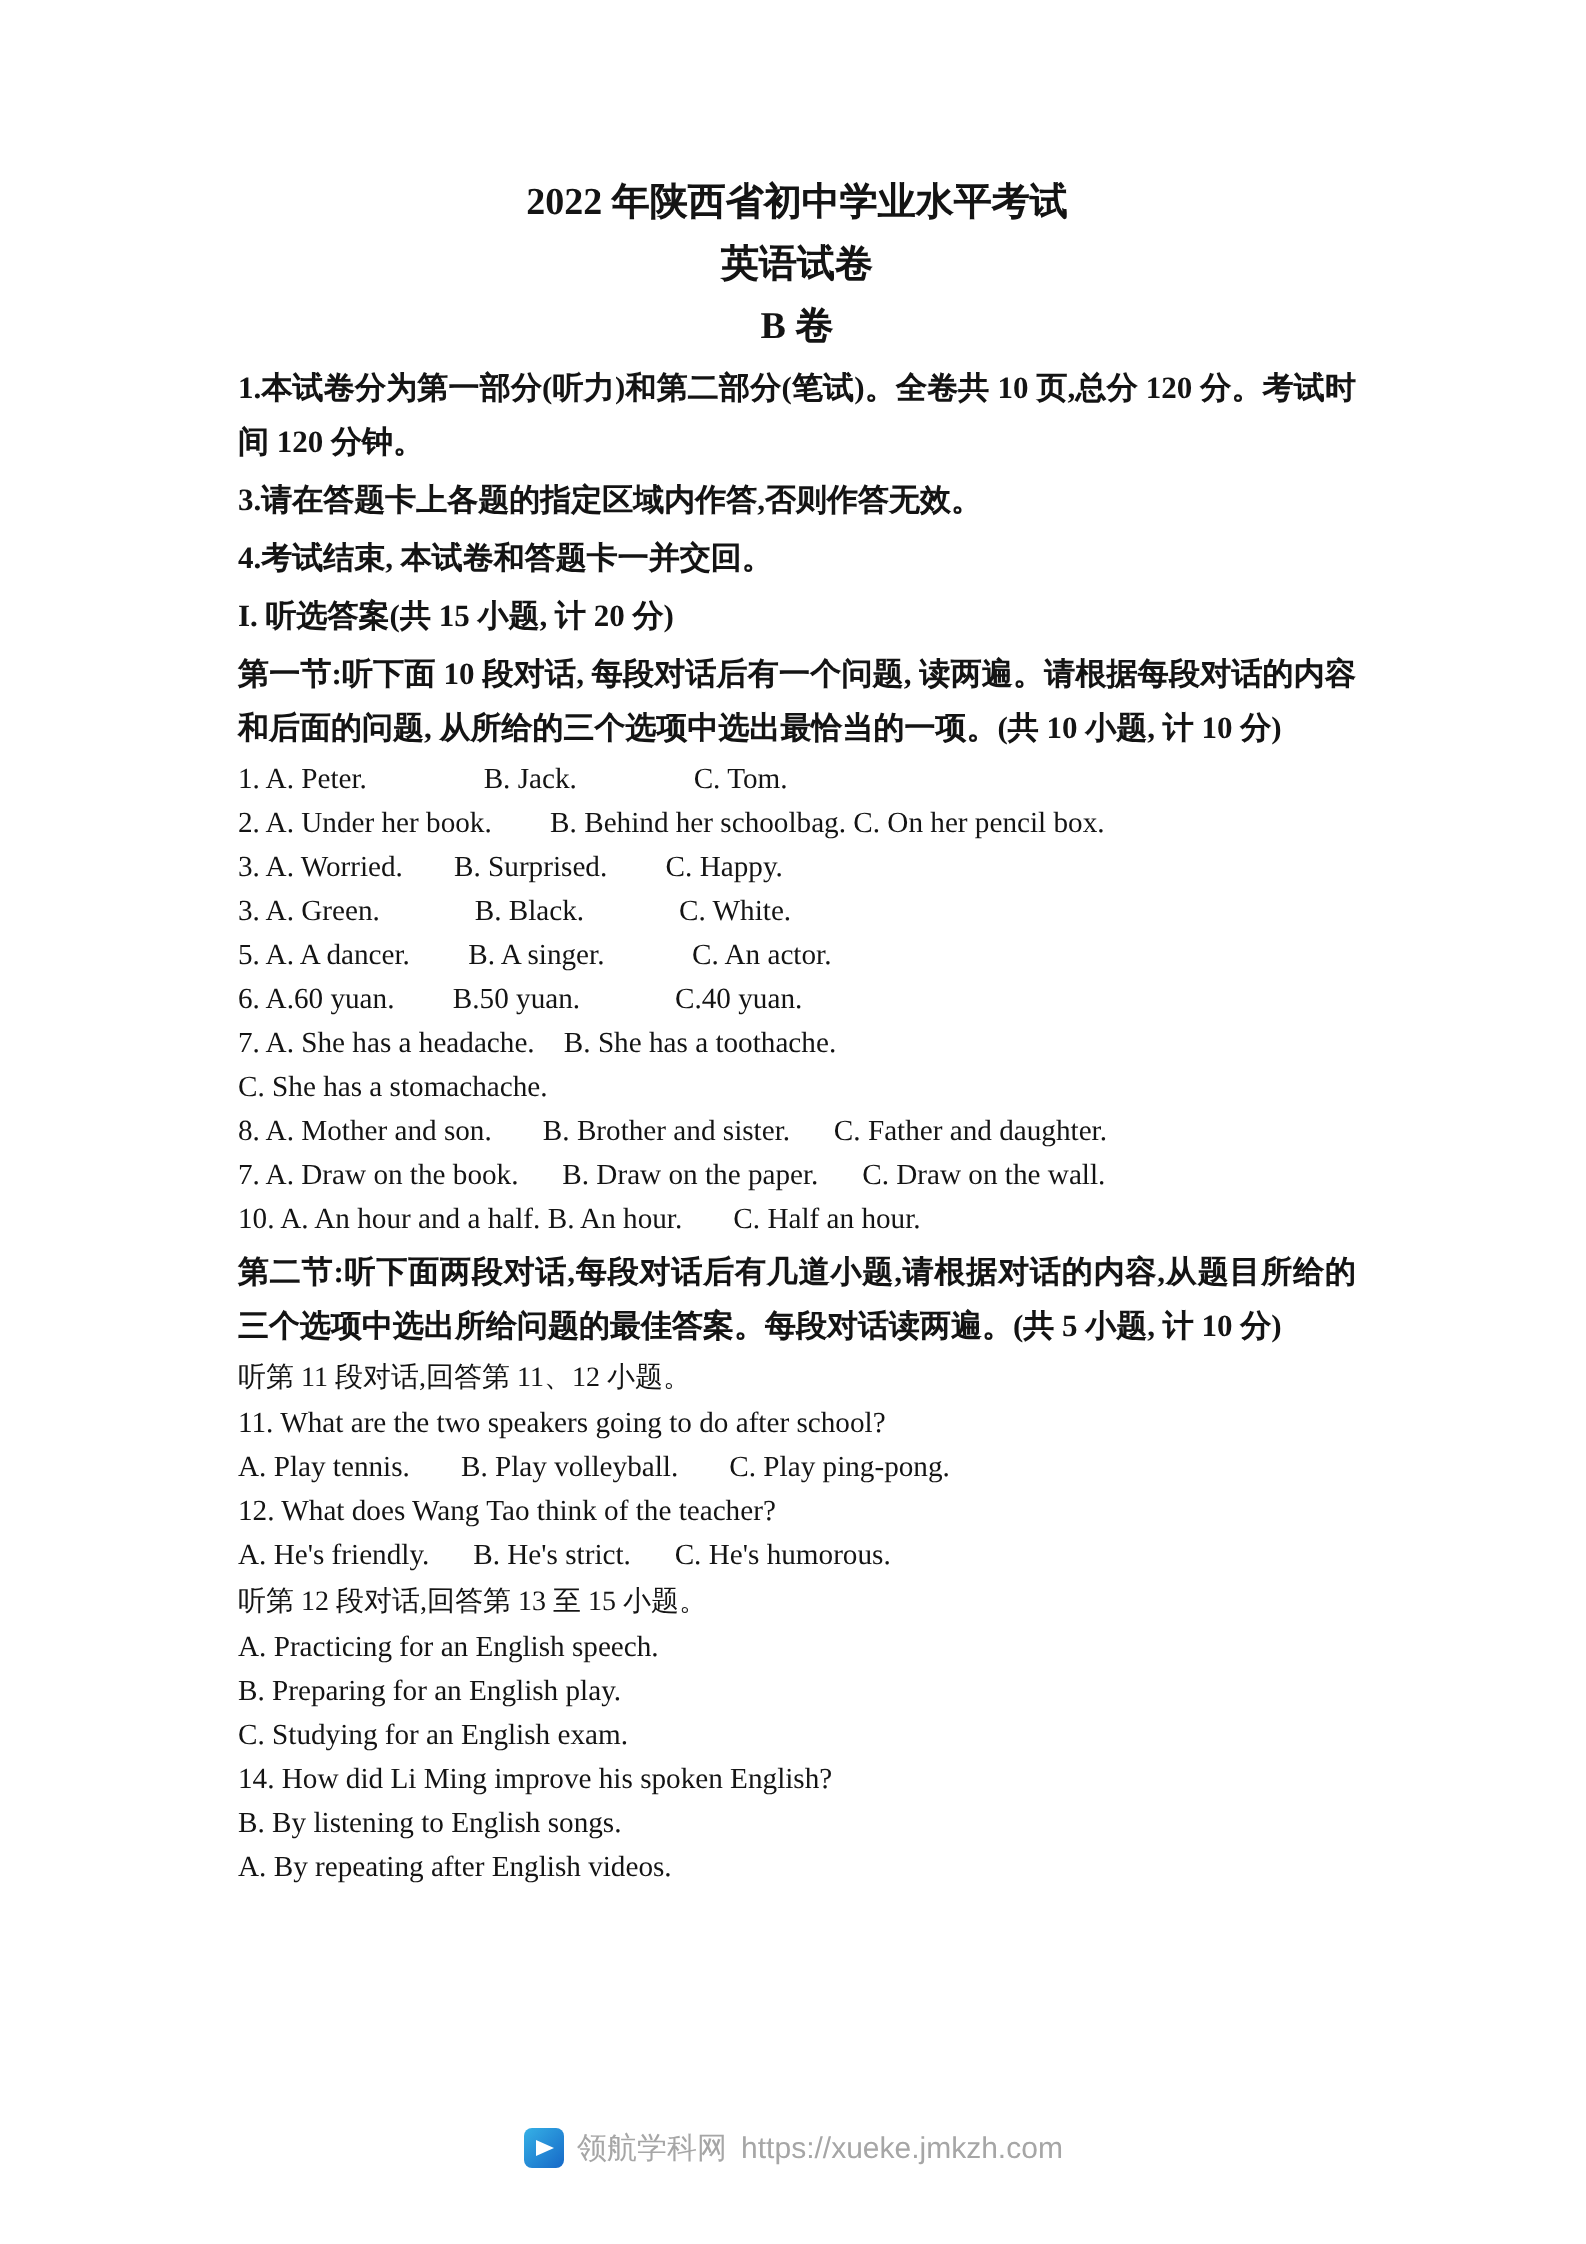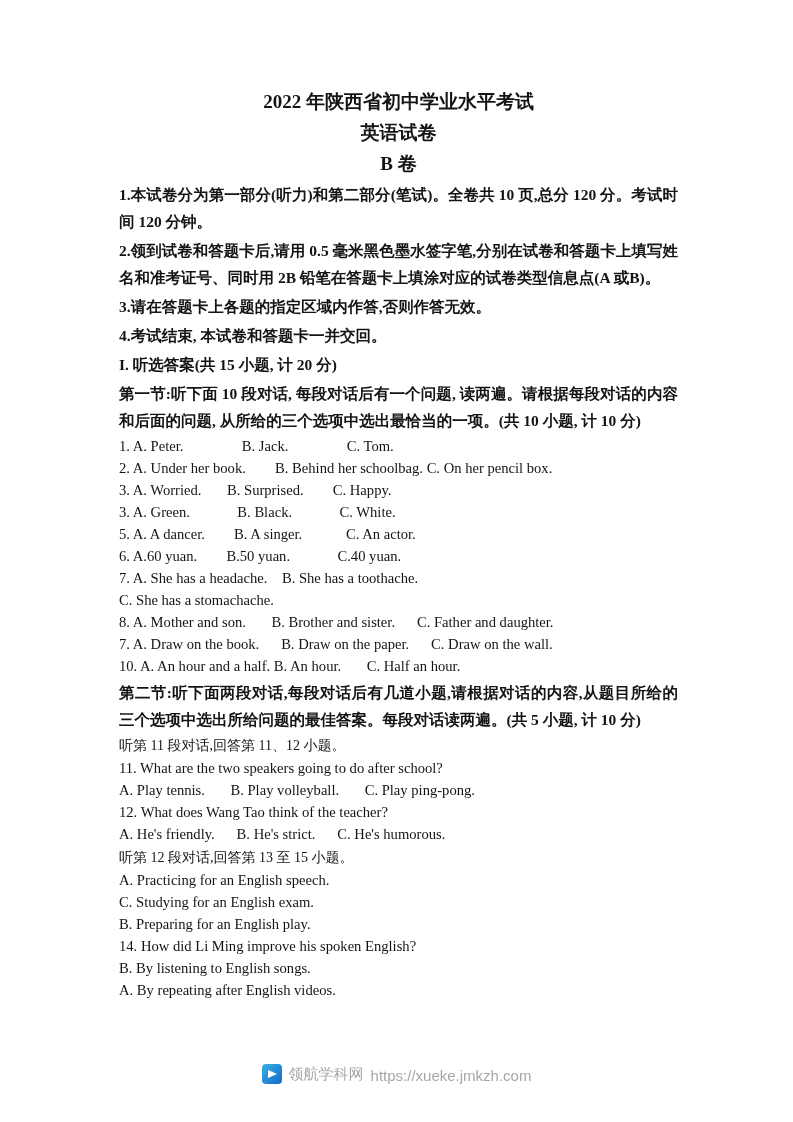--- a/index.html
+++ b/index.html
@@ -8,21 +8,21 @@
     position:relative; width:793px; height:1122px; background:#ffffff; overflow:hidden;
     font-family:"Liberation Serif","DejaVu Serif",serif; color:#141414;
   }
   .content { position:absolute; left:119px; top:86px; width:559px; }
   .t { text-align:center; font-weight:700; font-size:19px; line-height:31px; }
   .cnb { font-weight:700; font-size:15.5px; line-height:27px; text-align:justify; margin-top:2px; }
   .en { font-size:14.6px; line-height:19px; white-space:pre-wrap; margin:3px 0; }
   .cnn { font-size:14px; line-height:21px; margin:2px 0; white-space:pre-wrap; }
   .footer {
     position:absolute; left:0; right:0; top:1064px;
-    display:flex; justify-content:center; align-items:flex-end; gap:7px;
+    display:flex; justify-content:center; align-items:center; gap:7px;
     font-family:"Liberation Sans","DejaVu Sans",sans-serif; font-size:15px; color:#a6a6a6;
   }
   .logo {
     width:20px; height:20px; border-radius:4px; position:relative; display:inline-block;
     background:linear-gradient(135deg,#36b1e6 0%,#1668c7 100%);
   }
   .logo::after {
     content:""; position:absolute; left:6px; top:6px;
     border-left:9px solid #ffffff; border-top:4px solid transparent; border-bottom:4px solid transparent;
   }
@@ -31,21 +31,20 @@
 <body>
 
 <div class="page">
   <div class="content">
 
     <div class="t">2022 年陕西省初中学业水平考试</div>
     <div class="t">英语试卷</div>
     <div class="t">B 卷</div>
 
     <div class="cnb">1.本试卷分为第一部分(听力)和第二部分(笔试)。全卷共 10 页,总分 120 分。考试时间 120 分钟。</div>
-    <div class="cnb">2.领到试卷和答题卡后,请用 0.5 毫米黑色墨水签字笔,分别在试卷和答题卡上填写姓名和准考证号、同时用 2B 铅笔在答题卡上填涂对应的试卷类型信息点(A 或B)。</div>
     <div class="cnb">3.请在答题卡上各题的指定区域内作答,否则作答无效。</div>
     <div class="cnb">4.考试结束, 本试卷和答题卡一并交回。</div>
 
     <div class="cnb">I. 听选答案(共 15 小题, 计 20 分)</div>
 
     <div class="cnb">第一节:听下面 10 段对话, 每段对话后有一个问题, 读两遍。请根据每段对话的内容和后面的问题, 从所给的三个选项中选出最恰当的一项。(共 10 小题, 计 10 分)</div>
     <div class="en">1. A. Peter.                B. Jack.                C. Tom.</div>
     <div class="en">2. A. Under her book.        B. Behind her schoolbag. C. On her pencil box.</div>
     <div class="en">3. A. Worried.       B. Surprised.        C. Happy.</div>
     <div class="en">3. A. Green.             B. Black.             C. White.</div>
@@ -58,22 +57,22 @@
     <div class="en">10. A. An hour and a half. B. An hour.       C. Half an hour.</div>
 
     <div class="cnb">第二节:听下面两段对话,每段对话后有几道小题,请根据对话的内容,从题目所给的三个选项中选出所给问题的最佳答案。每段对话读两遍。(共 5 小题, 计 10 分)</div>
     <div class="cnn">听第 11 段对话,回答第 11、12 小题。</div>
     <div class="en">11. What are the two speakers going to do after school?</div>
     <div class="en">A. Play tennis.       B. Play volleyball.       C. Play ping-pong.</div>
     <div class="en">12. What does Wang Tao think of the teacher?</div>
     <div class="en">A. He's friendly.      B. He's strict.      C. He's humorous.</div>
     <div class="cnn">听第 12 段对话,回答第 13 至 15 小题。</div>
     <div class="en">A. Practicing for an English speech.</div>
+    <div class="en">B. Preparing for an English play.</div>
     <div class="en">C. Studying for an English exam.</div>
-    <div class="en">B. Preparing for an English play.</div>
     <div class="en">14. How did Li Ming improve his spoken English?</div>
     <div class="en">B. By listening to English songs.</div>
     <div class="en">A. By repeating after English videos.</div>
   </div>
 
   <div class="footer">
     <span class="logo"></span>
     <span>领航学科网</span>
     <span>https://xueke.jmkzh.com</span>
   </div>

